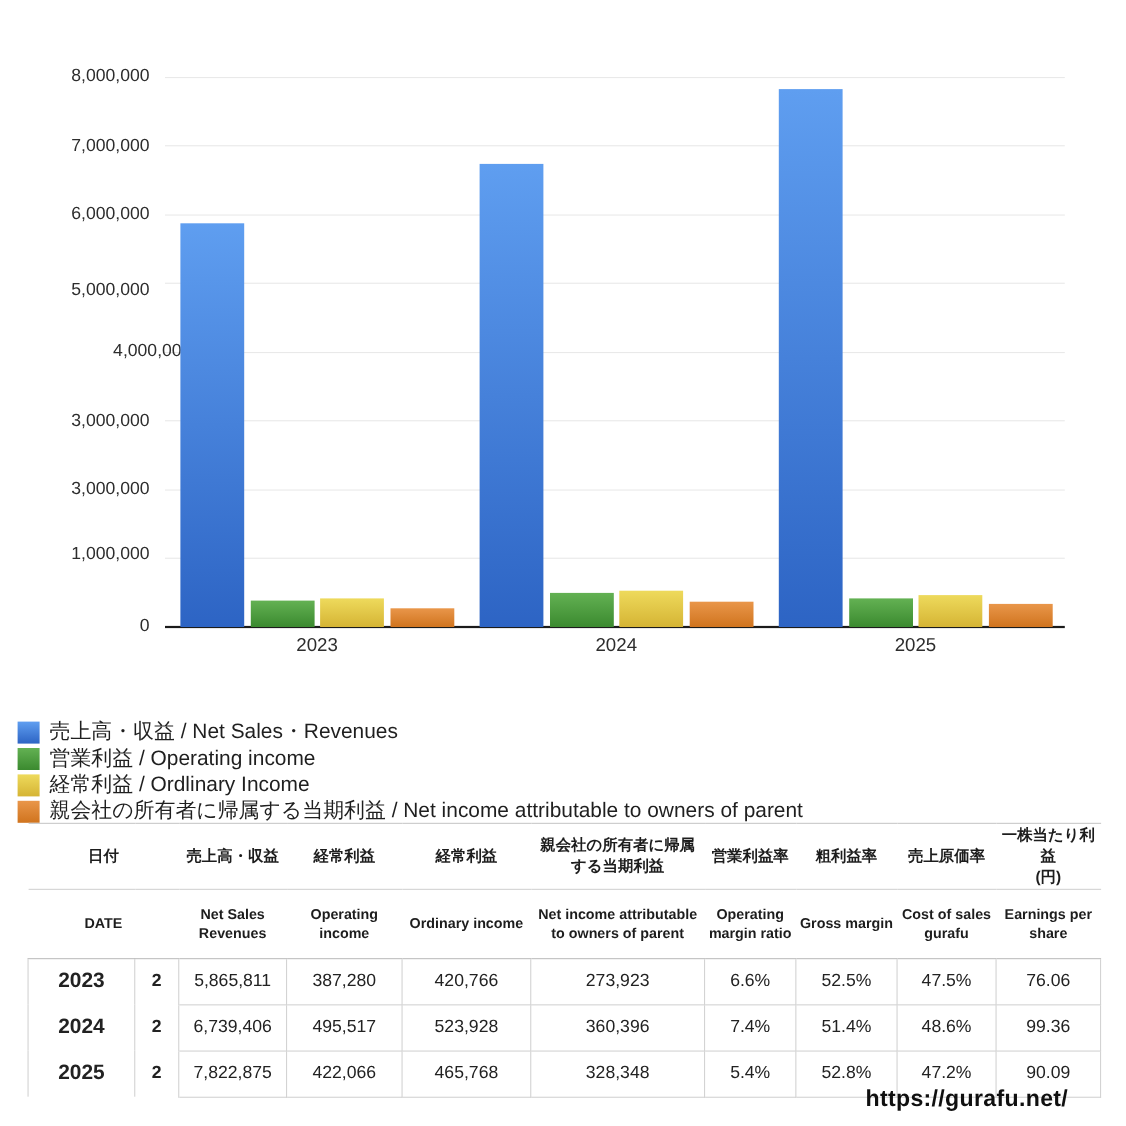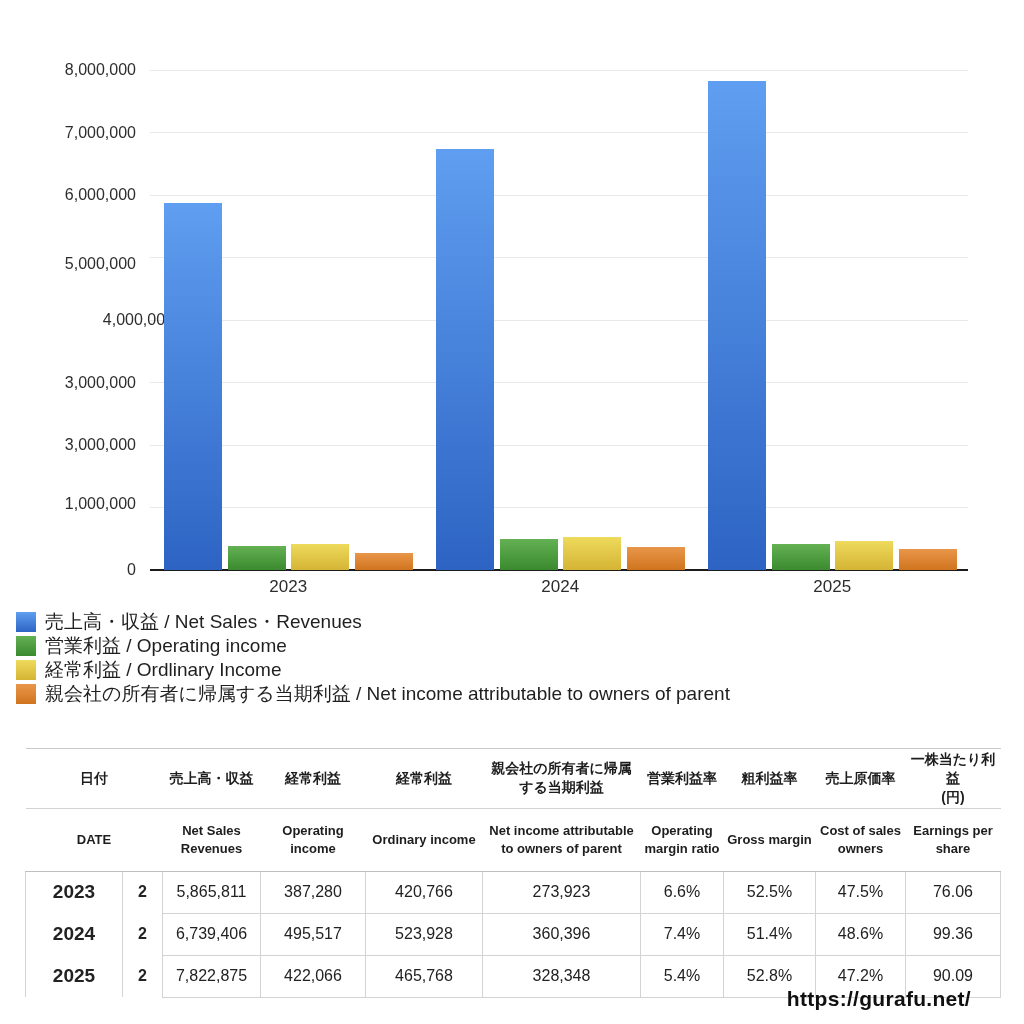--- a/index.html
+++ b/index.html
@@ -14,21 +14,21 @@
   
   #chart{position:absolute;left:0;top:0;width:1024px;height:620px;}
   .gridline{position:absolute;height:1px;background:#e9e9e9;}
   .axis-baseline{position:absolute;height:2px;background:#1b1b1b;}
   .ytick{position:absolute;left:0;width:136px;text-align:right;
          font-size:16px;line-height:20px;color:#2d2d2d;}
   .bar{position:absolute;}
   .xtick{position:absolute;width:120px;text-align:center;
          font-size:17px;color:#2d2d2d;}
   
-  #legend{position:absolute;left:16px;top:610px;}
+  #legend{position:absolute;left:16px;top:654px;}
   .legend-item{display:flex;align-items:center;height:24px;}
   .legend-swatch{width:20px;height:20px;margin-right:9px;flex:none;}
   .legend-label{font-size:19px;line-height:24px;color:#1f1f1f;white-space:nowrap;}
   
   #data-table{
     position:absolute;left:25px;top:748px;width:975px;
     border-collapse:collapse;table-layout:fixed;
   }
   #data-table td{vertical-align:middle;text-align:center;overflow:hidden;}
   thead td{font-weight:bold;color:#1d1d1d;}
@@ -130,21 +130,21 @@
 (円)</td>
     </tr>
     <tr class="h2">
       <td colspan="2">DATE</td>
       <td>Net Sales Revenues</td>
       <td>Operating income</td>
       <td>Ordinary income</td>
       <td class="hd-netincome-en">Net income attributable to owners of parent</td>
       <td>Operating margin ratio</td>
       <td>Gross margin</td>
-      <td>Cost of sales owners</td>
+      <td>Cost of sales gurafu</td>
       <td>Earnings per share</td>
     </tr>
   </thead>
   <tbody>
     <tr>
       <td class="c-year">2023</td>
       <td class="c-month">2</td>
       <td>5,865,811</td>
       <td>387,280</td>
       <td>420,766</td>

